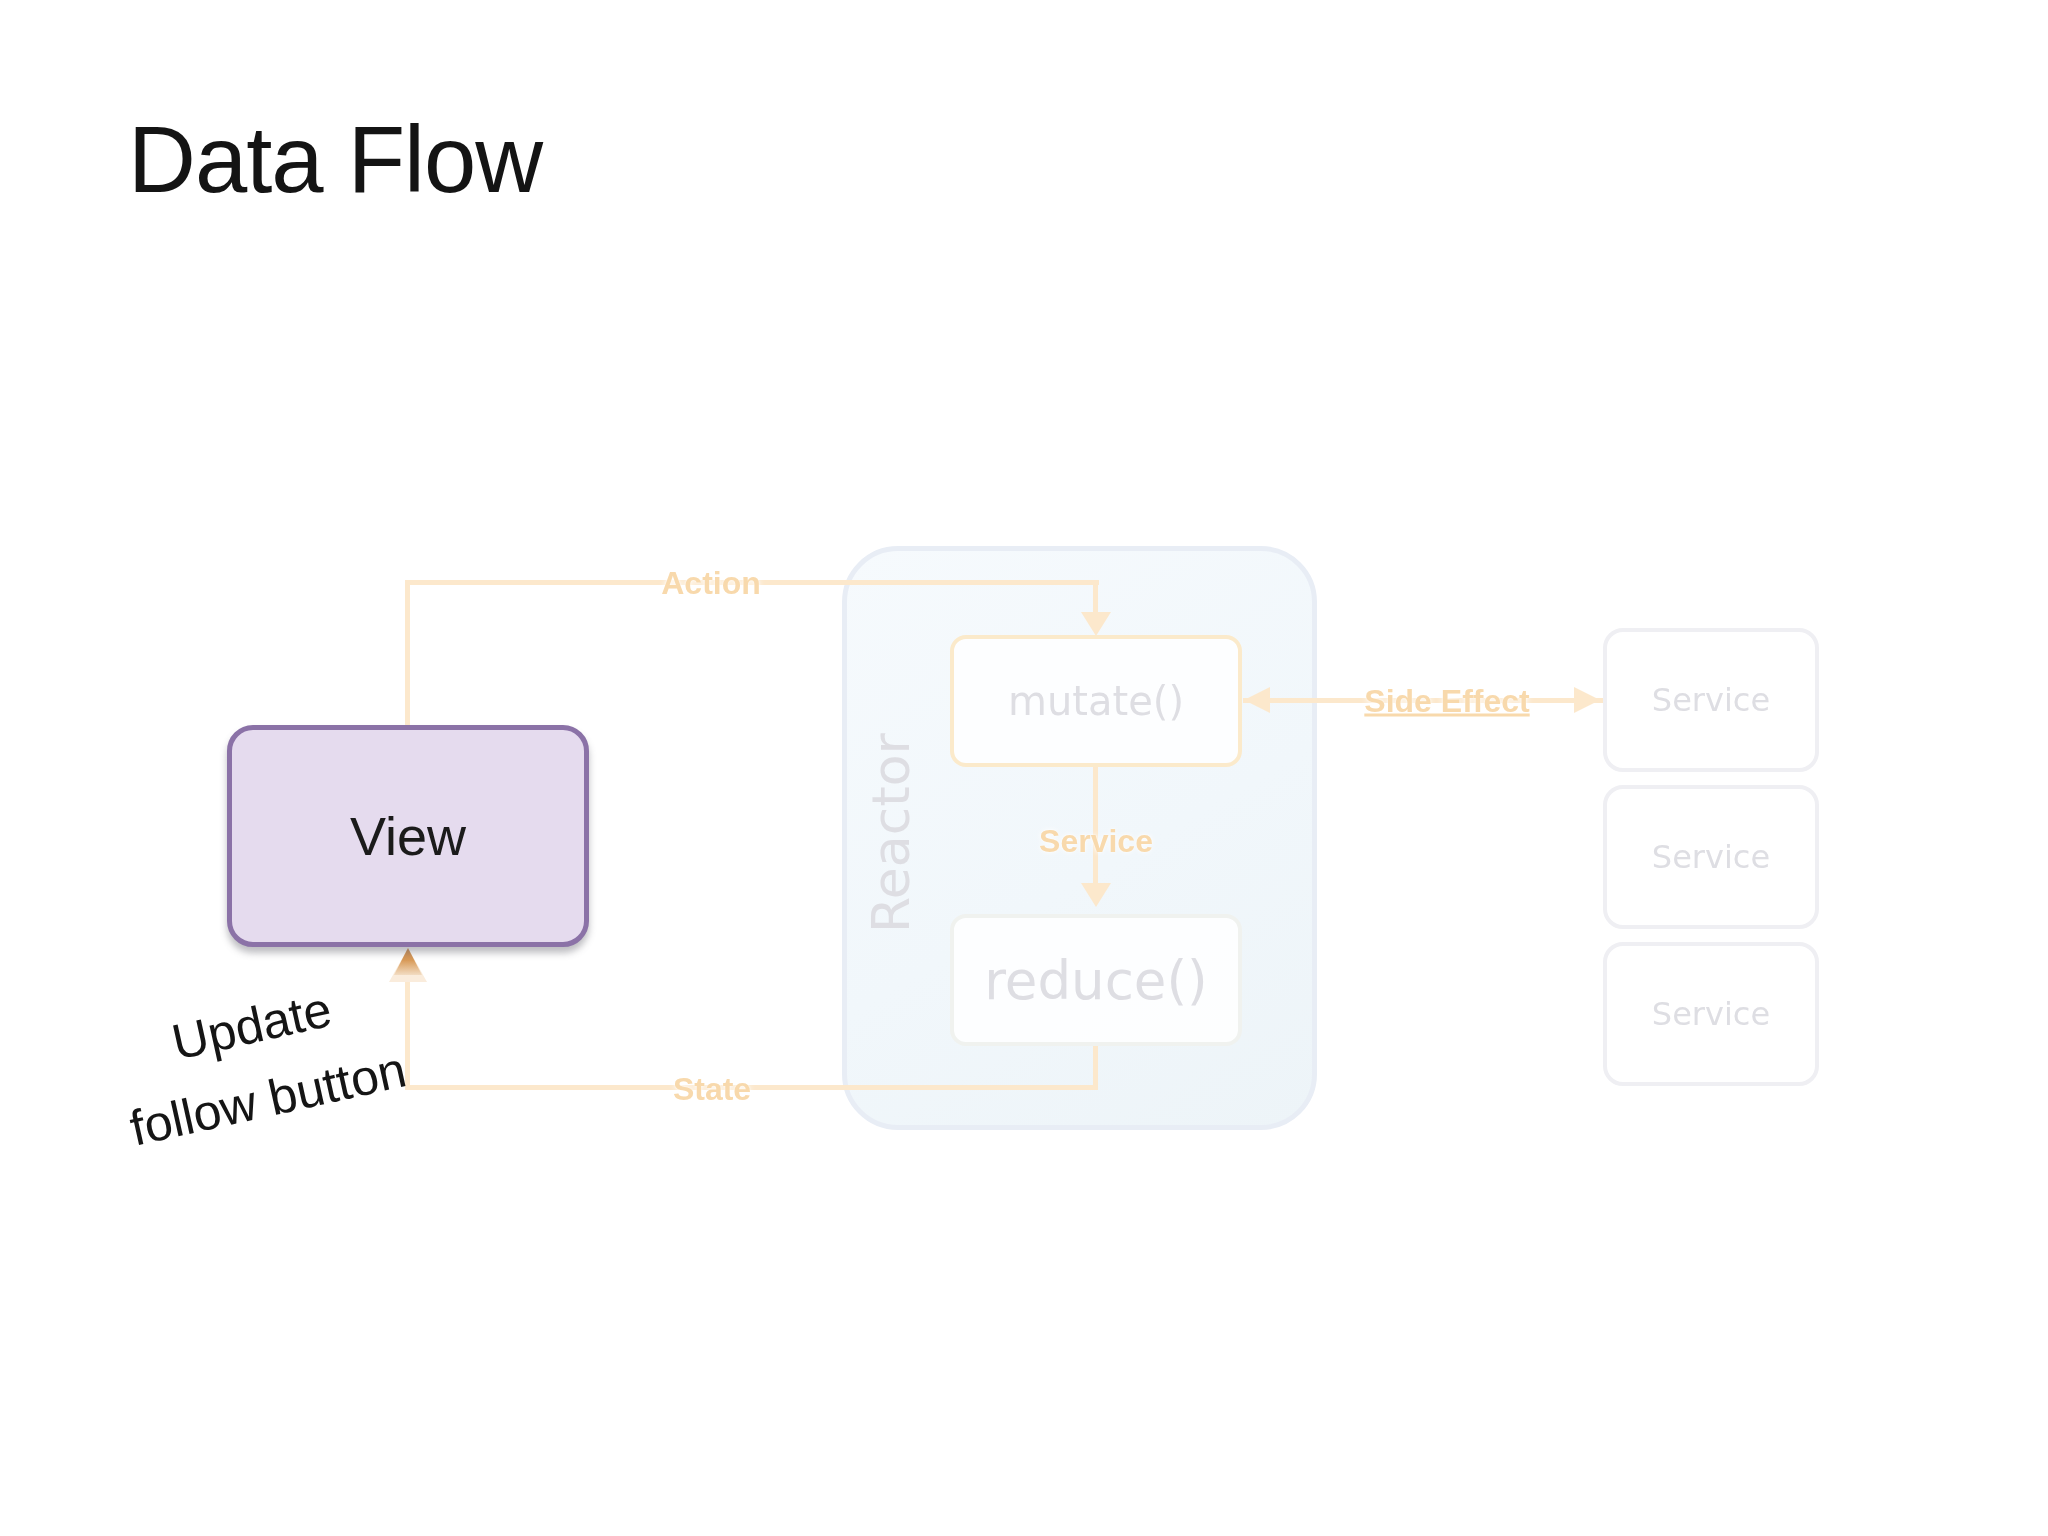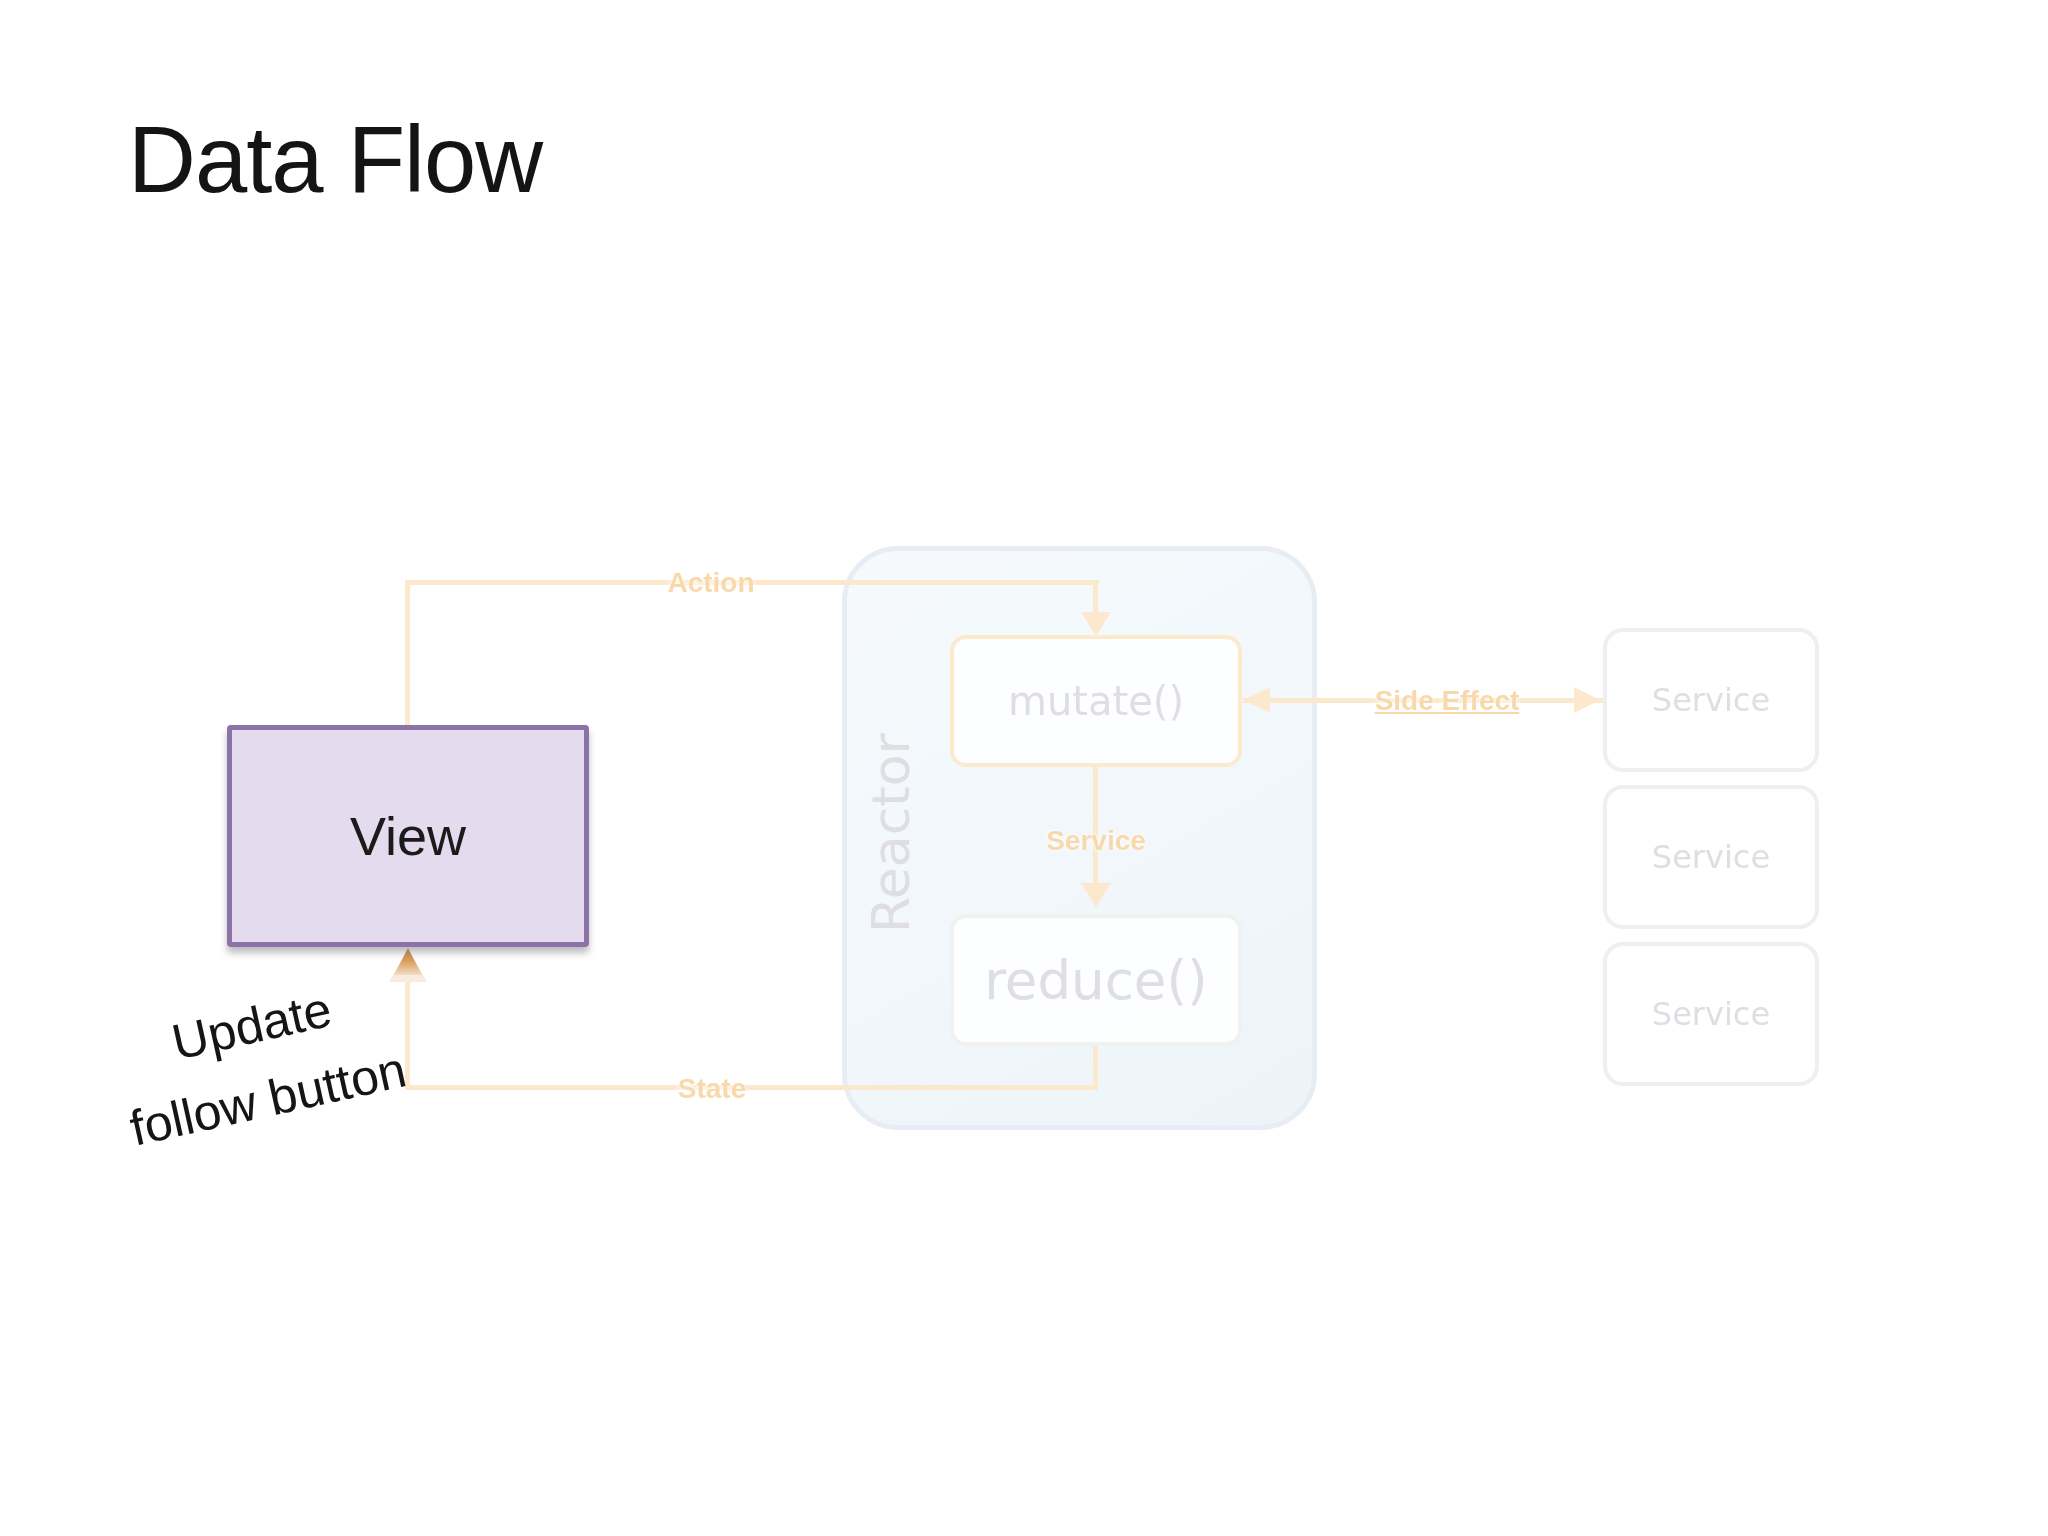--- a/index.html
+++ b/index.html
@@ -61,21 +61,21 @@
   .service.s1 { top: 628px; }
   .service.s2 { top: 785px; }
   .service.s3 { top: 942px; }
 
   
   .view-box {
     position: absolute; left: 227px; top: 725px; width: 362px; height: 222px;
     box-sizing: border-box;
     background: var(--view-fill, #E5DBEE);
     border: 5px solid var(--accent-purple, #8B72A7);
-    border-radius: 4px;
+    border-radius: 26px;
     box-shadow: 0 6px 7px rgba(110,110,120,0.45);
     display: flex; align-items: center; justify-content: center;
   }
   .view-box span { font-size: 54px; color: #1b1b1b; }
 
   
   .line { position: absolute; background: var(--flow-line, #FCE8CC); }
   .line.h { height: 5px; }
   .line.v { width: 5px; }
 
@@ -91,21 +91,21 @@
   }
   .arrow-up-faded {
     position: absolute; left: 389px; top: 948px; width: 38px; height: 34px;
     background: #FAECDC;
     clip-path: polygon(50% 0, 100% 100%, 0 100%);
   }
 
   
   .flow-label {
     position: absolute; transform: translate(-50%, -50%);
-    font-size: 28px; font-weight: bold;
+    font-size: 32px; font-weight: bold;
     color: var(--flow-label, #F8D9AC);
     white-space: nowrap;
     text-shadow: 0 0 6px #fff, 0 0 2px #fff;
     z-index: 5;
   }
   .flow-label.action      { left: 711px;  top: 583px; }
   .flow-label.mutation    { left: 1096px; top: 841px; }
   .flow-label.side-effect { left: 1447px; top: 701px; text-decoration: underline; }
   .flow-label.state       { left: 712px;  top: 1089px; }
 

